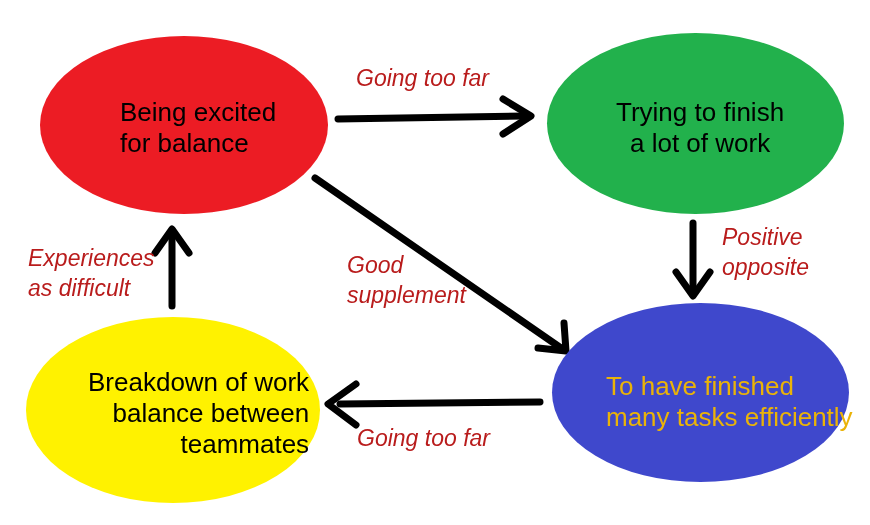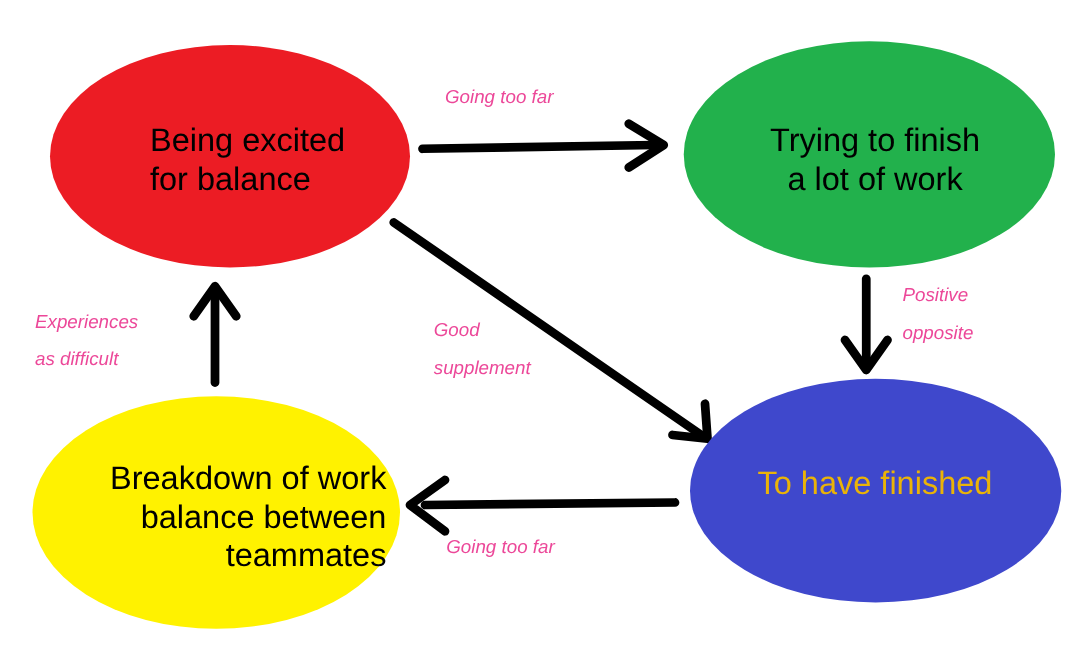--- a/index.html
+++ b/index.html
@@ -16,25 +16,25 @@
     border-radius: 50%;
   }
   .node-label {
     position: absolute;
     font-size: 26px;
     line-height: 31px;
     white-space: nowrap;
   }
   .edge-label {
     position: absolute;
-    font-size: 15px;
+    font-size: 23px;
     line-height: 30px;
     font-style: italic;
     font-weight: 500;
-    color: #ec4899;
+    color: #b91c1c;
     white-space: nowrap;
   }
   svg.arrows-layer {
     position: absolute;
     left: 0;
     top: 0;
     pointer-events: none;
   }
   .arrow-stroke {
     fill: none;
@@ -96,20 +96,21 @@
   <div class="node node-trying" style="background-color: rgb(34, 177, 76);">
     <div class="node-label label-trying" style="color: rgb(0, 0, 0);">
       <div>Trying to finish</div>
       <div>a lot of work</div>
     </div>
   </div>
 
   <div class="node node-finished" style="background-color: rgb(63, 72, 204);">
     <div class="node-label label-finished" style="color: #eab308;">
       <div>To have finished</div>
+      <div>many tasks efficiently</div>
     </div>
   </div>
 
   <div class="node node-breakdown" style="background-color: rgb(255, 242, 0); text-align: right;">
     <div class="node-label label-breakdown" style="color: rgb(0, 0, 0);">
       <div>Breakdown of work</div>
       <div>balance between</div>
       <div>teammates</div>
     </div>
   </div>

